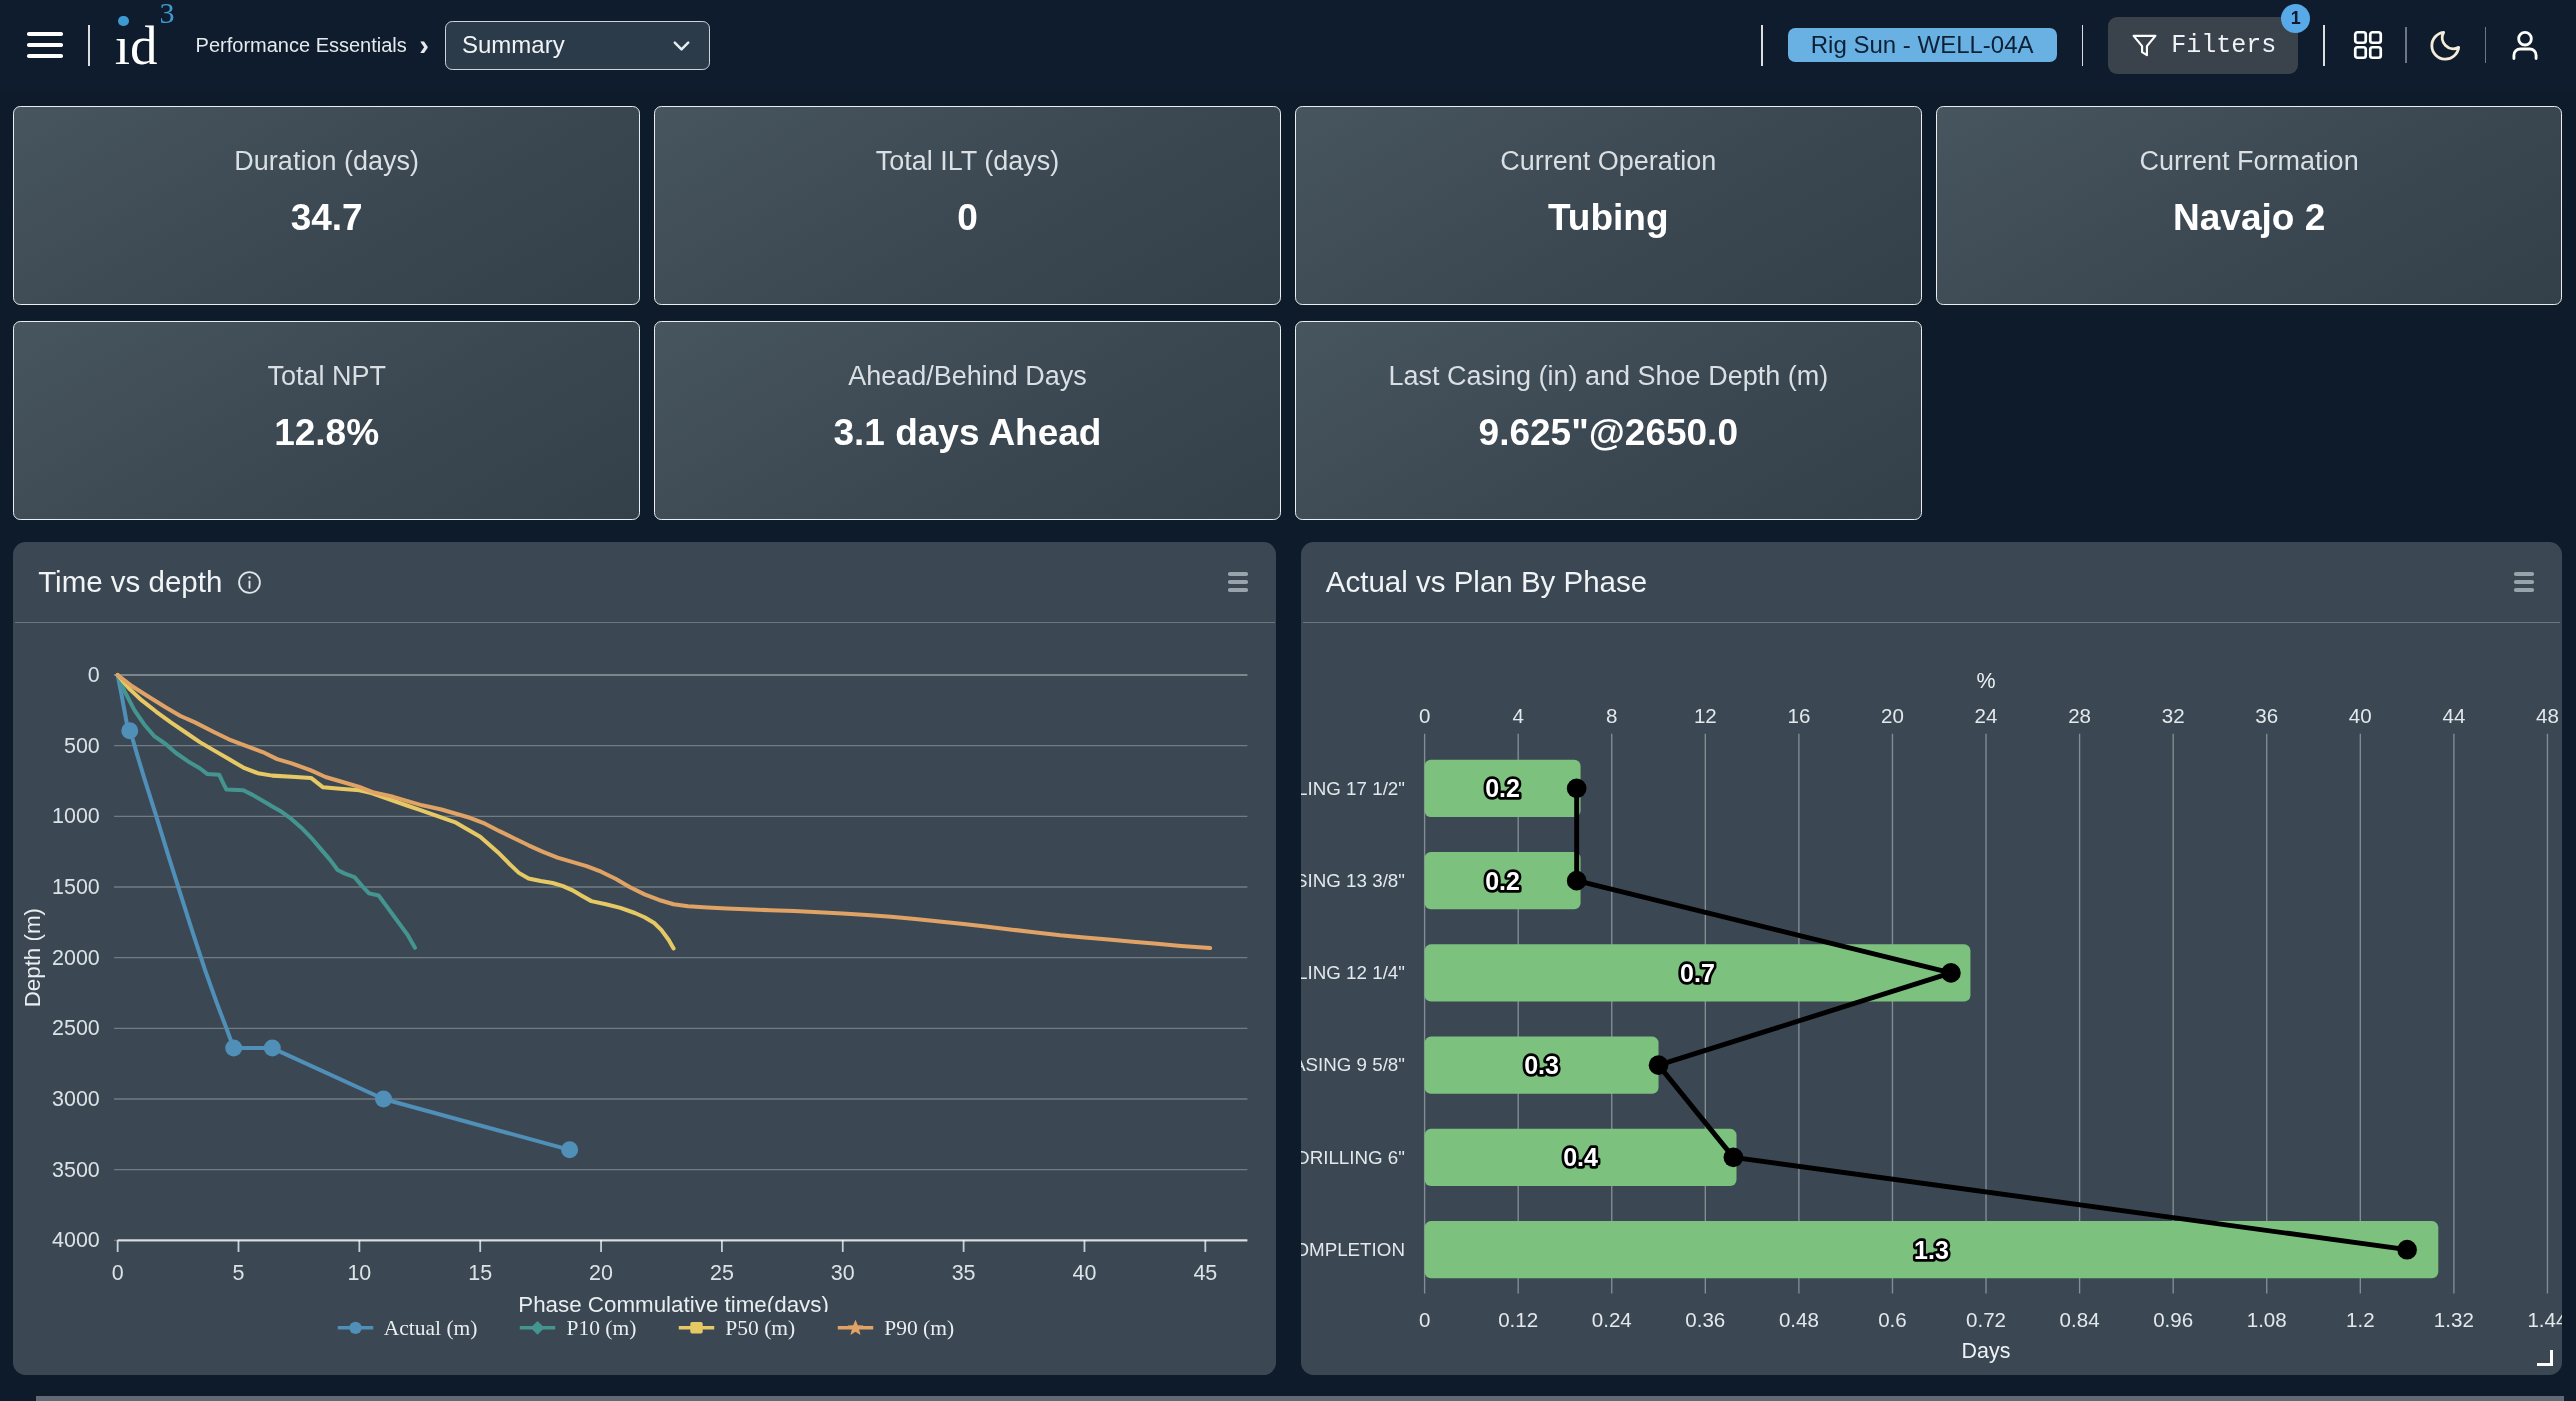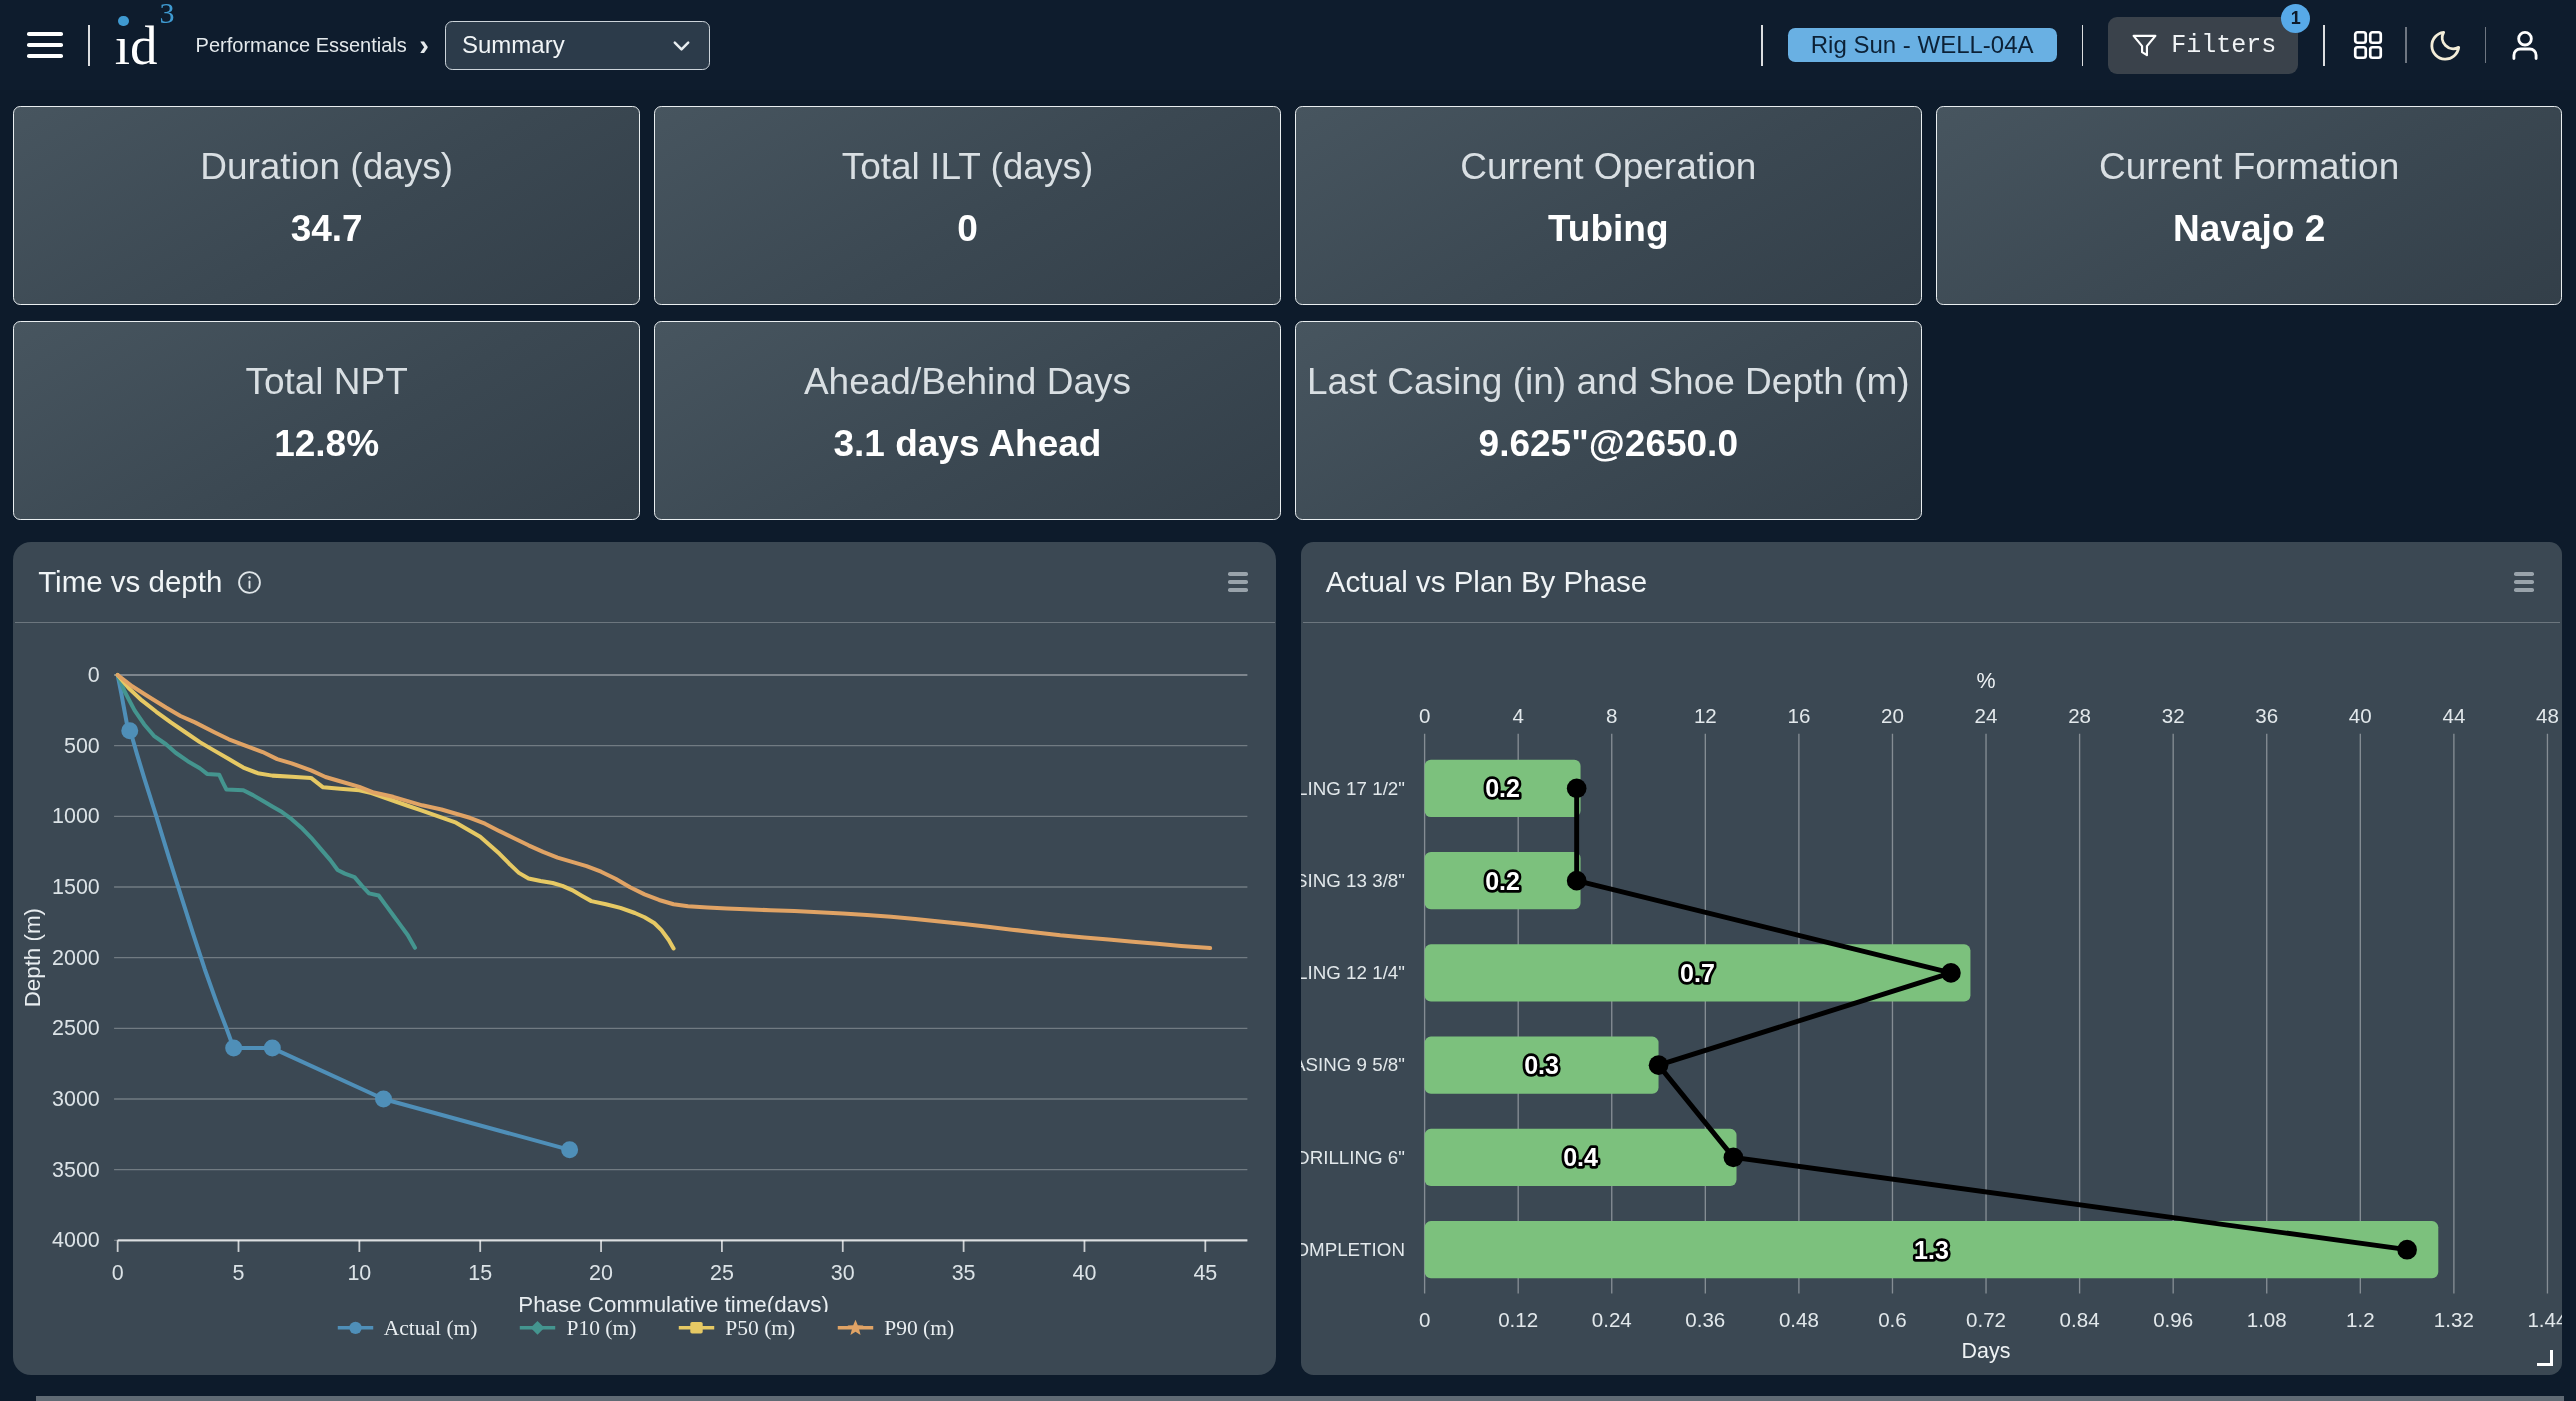--- a/index.html
+++ b/index.html
@@ -50,28 +50,28 @@
   
   .kpis {
     position:absolute; top:106px; left:13.4px; width:2549px;
     display:grid; grid-template-columns:repeat(4,1fr); gap:16px 14.3px;
   }
   .card {
     height:199px; border:1.8px solid #e9eef0; border-radius:7.2px;
     background:linear-gradient(150deg,#47555f 0%, #3b4852 55%, #333f49 100%);
     text-align:center; padding-top:39px;
   }
-  .card .k-label { font-size:37px; color:#d9dfe3; }
+  .card .k-label { font-size:27px; color:#d9dfe3; }
   .card .k-value { font-size:37px; font-weight:bold; color:#ffffff; margin-top:19.7px; }
   
   .panel {
     position:absolute; top:542px; height:833px; border-radius:12.5px;
     background:#3b4853;
   }
-  .panel.left  { left:13.4px;  width:1263px;border-radius:18px; }
+  .panel.left  { left:13.4px;  width:1263px; }
   .panel.right { left:1301px; width:1261px; }
   .panel-head {
     height:81px; display:flex; align-items:center; padding:0 23px;
     border-bottom:1.8px solid rgba(255,255,255,0.25); margin:0 1.8px;
   }
   .panel-title { font-size:29.5px; color:#f0f4f6; display:flex; align-items:center; gap:14.3px; }
   .panel-menu { margin-left:auto; display:flex; flex-direction:column; gap:3.6px; cursor:pointer; padding:3.6px; }
   .panel-menu span { width:19.7px; height:4.5px; border-radius:1.8px; background:#99a3ab; }
   .chart-svg { display:block; }
   .legend { display:flex; justify-content:center; gap:41px; margin-top:3.6px;font-family:Liberation Serif, serif; }

